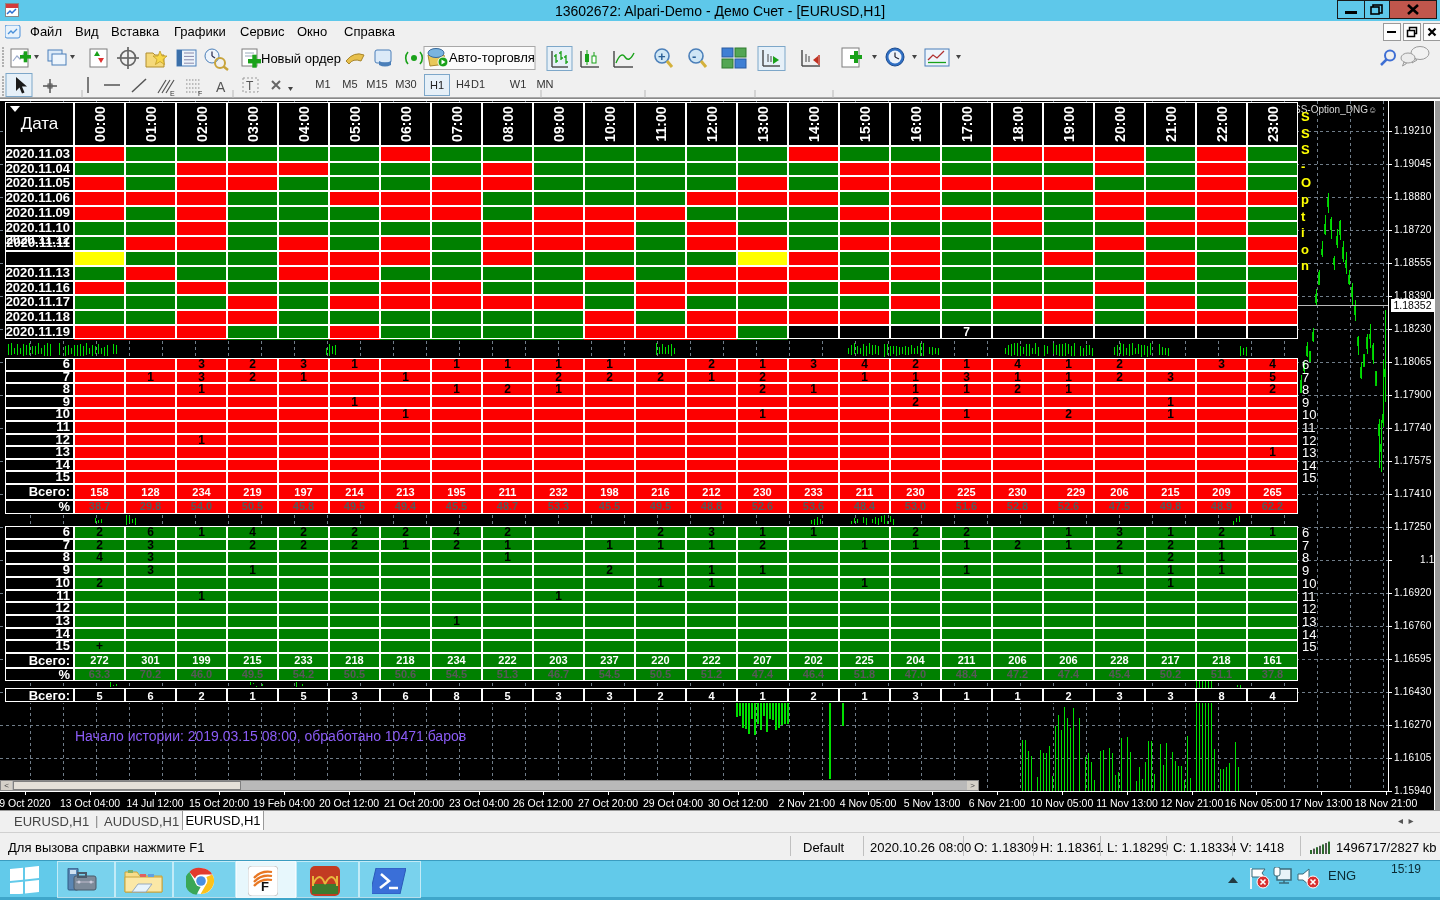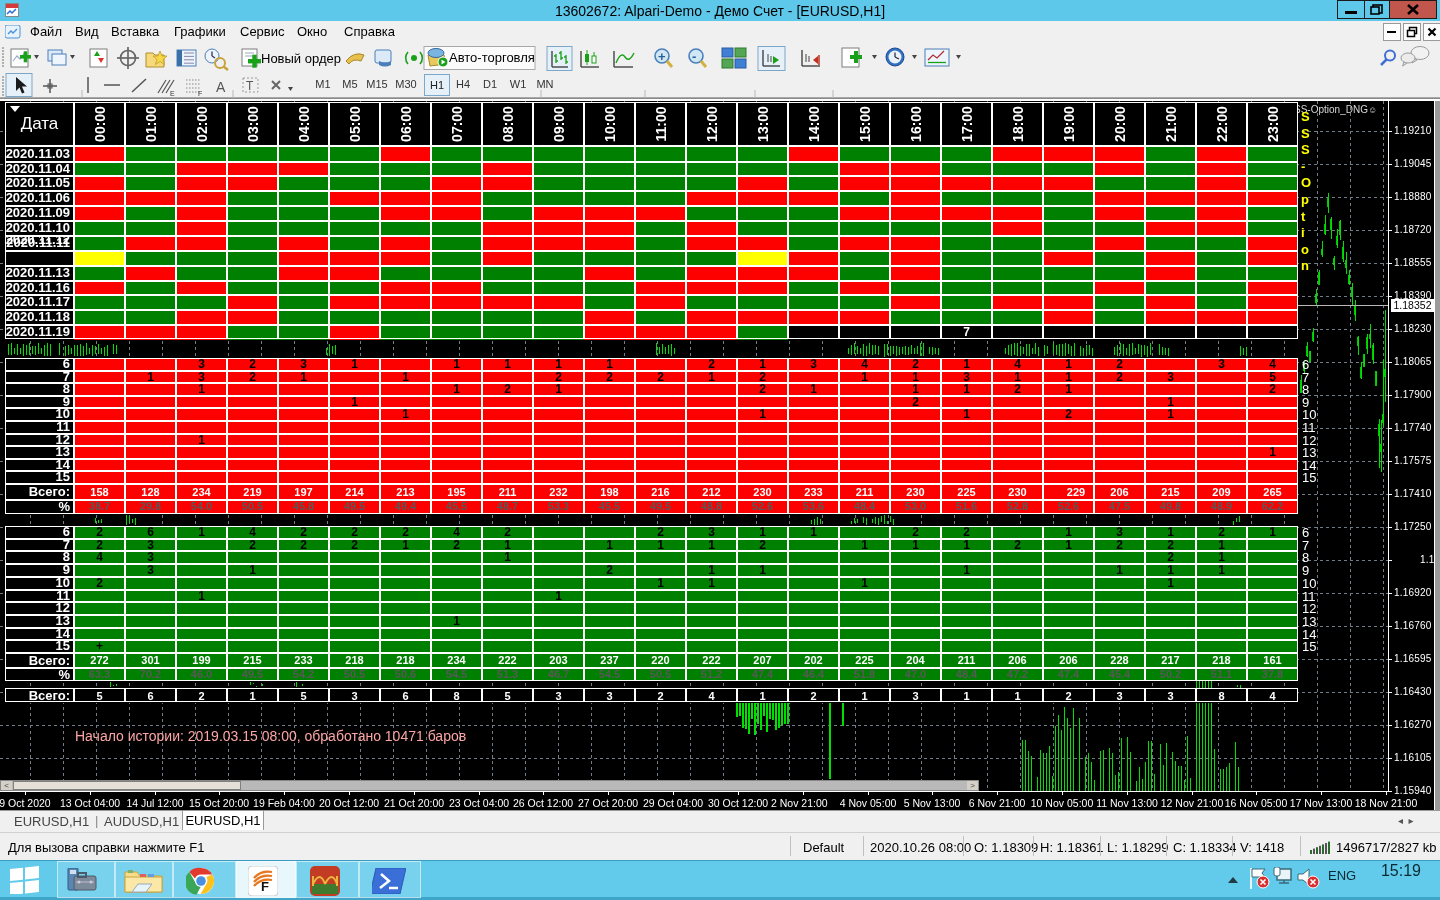--- a/index.html
+++ b/index.html
@@ -188,21 +188,21 @@
 <path d="M272 38 l8 8 m0 -8 l-8 8" stroke="#666" stroke-width="2"></path>
     <path d="M288 44 l5 0 -2.5 4 z" fill="#444"></path>
 <line x1="306" y1="76" x2="306" y2="94" stroke="#b8b8b8" stroke-width="1"></line>
 </svg>
 <div class="a" style="left:312px;top:74px;width:22px;height:22px;text-align:center;font-size:11px;color:#333;line-height:21px">M1</div>
 <div class="a" style="left:339px;top:74px;width:22px;height:22px;text-align:center;font-size:11px;color:#333;line-height:21px">M5</div>
 <div class="a" style="left:364px;top:74px;width:26px;height:22px;text-align:center;font-size:11px;color:#333;line-height:21px">M15</div>
 <div class="a" style="left:393px;top:74px;width:26px;height:22px;text-align:center;font-size:11px;color:#333;line-height:21px">M30</div>
 <div class="a" style="left:424px;top:74px;width:26px;height:22px;background:#e6f0f8;border:1px solid #7da7c9;text-align:center;font-size:11px;color:#222;line-height:21px">H1</div>
 <div class="a" style="left:452px;top:74px;width:22px;height:22px;text-align:center;font-size:11px;color:#333;line-height:21px">H4</div>
-<div class="a" style="left:479px;top:74px;width:22px;height:22px;text-align:center;font-size:11px;color:#333;line-height:21px">D1</div>
+<div class="a" style="left:467px;top:74px;width:22px;height:22px;text-align:center;font-size:11px;color:#333;line-height:21px">D1</div>
 <div class="a" style="left:506px;top:74px;width:24px;height:22px;text-align:center;font-size:11px;color:#333;line-height:21px">W1</div>
 <div class="a" style="left:533px;top:74px;width:24px;height:22px;text-align:center;font-size:11px;color:#333;line-height:21px">MN</div>
 <div class="a" style="left:0;top:98px;width:1440px;height:1px;background:#8a8a8a"></div>
 <div class="a" style="left:0;top:99px;width:1440px;height:2px;background:#ffffff"></div>
 <div class="a" style="left:0;top:101px;width:1440px;height:709px;background:#000"></div>
 <svg class="a" style="left:0;top:101px" width="1440" height="709" shape-rendering="crispEdges">
 <line x1="30" y1="0" x2="30" y2="690" stroke="#707D89" stroke-width="1" stroke-dasharray="3 3"></line>
 <line x1="63" y1="0" x2="63" y2="690" stroke="#707D89" stroke-width="1" stroke-dasharray="3 3"></line>
 <line x1="96" y1="0" x2="96" y2="690" stroke="#707D89" stroke-width="1" stroke-dasharray="3 3"></line>
 <line x1="129" y1="0" x2="129" y2="690" stroke="#707D89" stroke-width="1" stroke-dasharray="3 3"></line>
@@ -643,21 +643,21 @@
 <div class="a" style="left:123px;top:797px;width:64px;text-align:center;font-size:10.5px;color:#fff;white-space:nowrap">14 Jul 12:00</div>
 <div class="a" style="left:187px;top:797px;width:64px;text-align:center;font-size:10.5px;color:#fff;white-space:nowrap">15 Oct 20:00</div>
 <div class="a" style="left:252px;top:797px;width:64px;text-align:center;font-size:10.5px;color:#fff;white-space:nowrap">19 Feb 04:00</div>
 <div class="a" style="left:317px;top:797px;width:64px;text-align:center;font-size:10.5px;color:#fff;white-space:nowrap">20 Oct 12:00</div>
 <div class="a" style="left:382px;top:797px;width:64px;text-align:center;font-size:10.5px;color:#fff;white-space:nowrap">21 Oct 20:00</div>
 <div class="a" style="left:447px;top:797px;width:64px;text-align:center;font-size:10.5px;color:#fff;white-space:nowrap">23 Oct 04:00</div>
 <div class="a" style="left:511px;top:797px;width:64px;text-align:center;font-size:10.5px;color:#fff;white-space:nowrap">26 Oct 12:00</div>
 <div class="a" style="left:576px;top:797px;width:64px;text-align:center;font-size:10.5px;color:#fff;white-space:nowrap">27 Oct 20:00</div>
 <div class="a" style="left:641px;top:797px;width:64px;text-align:center;font-size:10.5px;color:#fff;white-space:nowrap">29 Oct 04:00</div>
 <div class="a" style="left:706px;top:797px;width:64px;text-align:center;font-size:10.5px;color:#fff;white-space:nowrap">30 Oct 12:00</div>
-<div class="a" style="left:771px;top:797px;width:64px;text-align:left;font-size:10.5px;color:#fff;white-space:nowrap">2 Nov 21:00</div>
+<div class="a" style="left:771px;top:797px;width:64px;text-align:right;font-size:10.5px;color:#fff;white-space:nowrap">2 Nov 21:00</div>
 <div class="a" style="left:836px;top:797px;width:64px;text-align:center;font-size:10.5px;color:#fff;white-space:nowrap">4 Nov 05:00</div>
 <div class="a" style="left:900px;top:797px;width:64px;text-align:center;font-size:10.5px;color:#fff;white-space:nowrap">5 Nov 13:00</div>
 <div class="a" style="left:965px;top:797px;width:64px;text-align:center;font-size:10.5px;color:#fff;white-space:nowrap">6 Nov 21:00</div>
 <div class="a" style="left:1030px;top:797px;width:64px;text-align:center;font-size:10.5px;color:#fff;white-space:nowrap">10 Nov 05:00</div>
 <div class="a" style="left:1095px;top:797px;width:64px;text-align:center;font-size:10.5px;color:#fff;white-space:nowrap">11 Nov 13:00</div>
 <div class="a" style="left:1160px;top:797px;width:64px;text-align:center;font-size:10.5px;color:#fff;white-space:nowrap">12 Nov 21:00</div>
 <div class="a" style="left:1224px;top:797px;width:64px;text-align:center;font-size:10.5px;color:#fff;white-space:nowrap">16 Nov 05:00</div>
 <div class="a" style="left:1289px;top:797px;width:64px;text-align:center;font-size:10.5px;color:#fff;white-space:nowrap">17 Nov 13:00</div>
 <div class="a" style="left:1354px;top:797px;width:64px;text-align:center;font-size:10.5px;color:#fff;white-space:nowrap">18 Nov 21:00</div>
 <div class="a" style="left:1294px;top:104px;font-size:10px;color:#d8d8d8;white-space:nowrap">SS-Option_DNG<span style="font-size:9px">☺</span></div>
@@ -1516,21 +1516,21 @@
     <line x1="834" y1="0" x2="834" y2="14.5" stroke="#fff" stroke-width="2"></line>
     <line x1="885" y1="0" x2="885" y2="14.5" stroke="#fff" stroke-width="2"></line>
     <line x1="936" y1="0" x2="936" y2="14.5" stroke="#fff" stroke-width="2"></line>
     <line x1="987" y1="0" x2="987" y2="14.5" stroke="#fff" stroke-width="2"></line>
     <line x1="1038" y1="0" x2="1038" y2="14.5" stroke="#fff" stroke-width="2"></line>
     <line x1="1089" y1="0" x2="1089" y2="14.5" stroke="#fff" stroke-width="2"></line>
     <line x1="1140" y1="0" x2="1140" y2="14.5" stroke="#fff" stroke-width="2"></line>
     <line x1="1191" y1="0" x2="1191" y2="14.5" stroke="#fff" stroke-width="2"></line>
     <line x1="1242" y1="0" x2="1242" y2="14.5" stroke="#fff" stroke-width="2"></line>
   </svg>
-<div class="a" style="left:75px;top:728px;font-size:14px;color:#fca5a5">Начало истории: 2019.03.15 08:00, обработано 10471 баров</div>
+<div class="a" style="left:75px;top:728px;font-size:14px;color:#8b5cf6">Начало истории: 2019.03.15 08:00, обработано 10471 баров</div>
 <div class="a" style="left:0;top:780px;width:979px;height:11px;background:#b9b9b9;border:1px solid #888"></div>
 <div class="a" style="left:1px;top:781px;width:11px;height:9px;background:#d4d0c8;font-size:8px;color:#444;text-align:center;line-height:9px">&lt;</div>
 <div class="a" style="left:13px;top:781px;width:228px;height:9px;background:#e4e0d8;border:1px solid #808080"></div>
 <div class="a" style="left:967px;top:781px;width:11px;height:9px;background:#d4d0c8;font-size:8px;color:#444;text-align:center;line-height:9px">&gt;</div>
 <div class="a" style="left:1434px;top:101px;width:6px;height:709px;background:#9a9a9a;border-left:1px solid #fff"></div>
 <div class="a" style="left:0;top:810px;width:1440px;height:22px;background:#F0F0F0;border-top:1px solid #9a9a9a"></div>
 <div class="a" style="left:14px;top:814px;font-size:13px;color:#444">EURUSD,H1</div>
 <div class="a" style="left:95px;top:813px;font-size:13px;color:#888">|</div>
 <div class="a" style="left:104px;top:814px;font-size:13px;color:#444">AUDUSD,H1</div>
 <div class="a" style="left:182px;top:810px;width:82px;height:20px;background:#fff;border:1px solid #9a9a9a;border-bottom:none;text-align:center;font-size:13px;color:#000;line-height:19px">EURUSD,H1</div>
@@ -1632,13 +1632,13 @@
     <line x1="11" y1="13" x2="11" y2="16" stroke="#3a6a7a" stroke-width="1.5"></line>
     <line x1="6" y1="16" x2="16" y2="16" stroke="#3a6a7a" stroke-width="1.5"></line>
     <rect x="1" y="0" width="6" height="9" rx="2" fill="#fdfdfd" stroke="#3a6a7a"></rect>
   </svg>
 <svg class="a" style="left:1296px;top:866px" width="24" height="24">
     <path d="M2 8 l5 0 6 -5 0 16 -6 -5 -5 0 z" fill="#fdfdfd" stroke="#3a6a7a"></path>
     <circle cx="17" cy="16" r="6" fill="#d83030" stroke="#fff"></circle>
     <path d="M14.5 13.5 l5 5 m0 -5 l-5 5" stroke="#fff" stroke-width="1.6"></path>
   </svg>
 <div class="a" style="left:1328px;top:868px;font-size:13px;color:#0a2a33">ENG</div>
-<div class="a" style="left:1351px;top:862px;width:70px;text-align:right;font-size:16px;color:#0a2a33">15:19</div>
+<div class="a" style="left:1351px;top:862px;width:70px;text-align:right;font-size:12px;color:#0a2a33">15:19</div>
 <div class="a" style="left:1344px;top:900px;width:77px;text-align:right;font-size:14px;color:#0a2a33">19.11.2020</div>
 </body></html>

